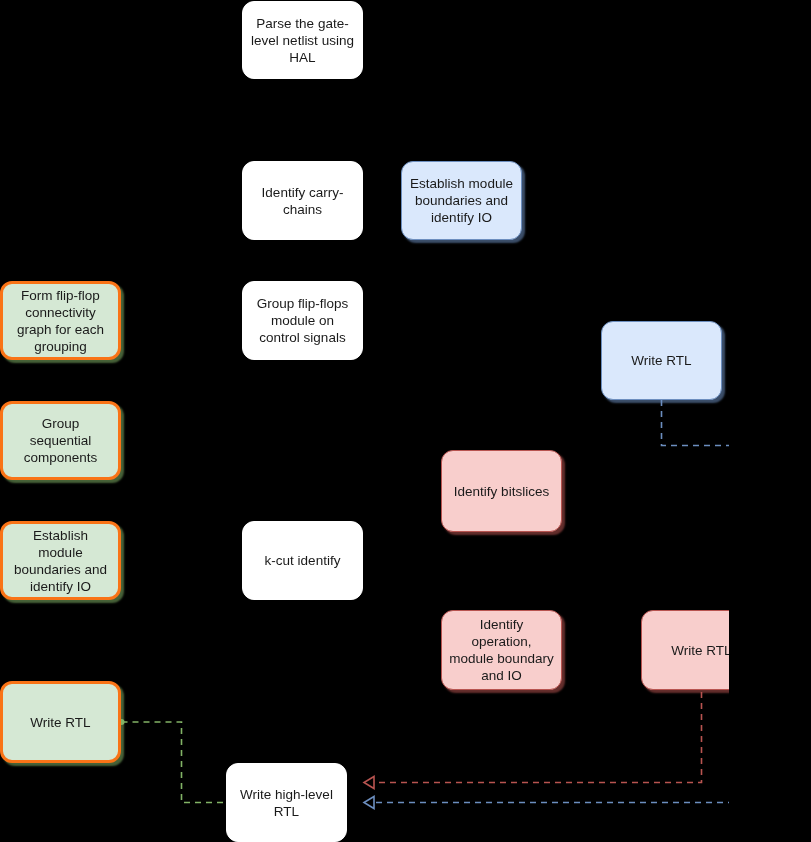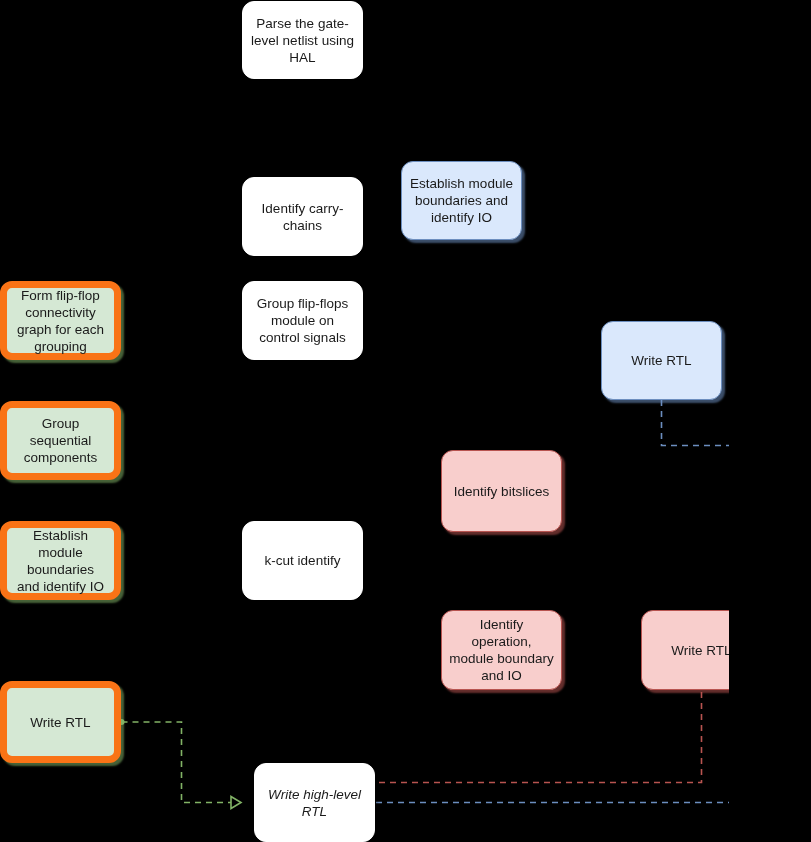--- a/index.html
+++ b/index.html
@@ -34,21 +34,21 @@
     border: 1px solid #ffffff;
     box-shadow: 3px 3px 2px rgba(0,0,0,0.25);
   }
   .node.blue {
     background: #dae8fc;
     border: 1px solid #6c8ebf;
     box-shadow: 3px 3px 2px rgba(108,142,191,0.55);
   }
   .node.green {
     background: #d5e8d4;
-    border: 7px solid #f97316;
+    border: 3px solid #f97316;
     box-shadow: 3px 3px 2px rgba(130,179,102,0.55);
   }
   .node.pink {
     background: #f8cecc;
     border: 1px solid #b85450;
     box-shadow: 3px 3px 2px rgba(184,84,80,0.55);
     margin-top: 9px;
   }
   #edges {
     position: absolute;
@@ -78,21 +78,21 @@
     </g>
 
     <g>
       <path d="M 661.5 400 L 661.5 445.5 L 799 445.5 L 799 802.5 L 374 802.5" fill="none" stroke="#6c8ebf" stroke-width="1.6" stroke-dasharray="6 5"></path>
       <path d="M 374 796.5 L 364 802.5 L 374 808.5 Z" fill="none" stroke="#6c8ebf" stroke-width="1.6"></path>
     </g>
   </svg>
 
   <div class="node white" style="left:242px;top:1px;width:121px;height:78px;">Parse the gate-level netlist using HAL</div>
 
-  <div class="node white" style="left:242px;top:177px;width:121px;height:79px;">Identify carry-chains</div>
+  <div class="node white" style="left:242px;top:161px;width:121px;height:79px;">Identify carry-chains</div>
 
   <div class="node blue" style="left:401px;top:161px;width:121px;height:79px;">Establish module boundaries and identify IO</div>
 
 
   <div class="node green" style="left:0px;top:281px;width:121px;height:79px;">Form flip-flop connectivity graph for each grouping</div>
 
   <div class="node white" style="left:242px;top:281px;width:121px;height:79px;">Group flip-flops module on control signals</div>
 
   <div class="node blue" style="left:601px;top:321px;width:121px;height:79px;">Write RTL</div>
 
@@ -103,15 +103,15 @@
   <div class="node green" style="left:0px;top:521px;width:121px;height:79px;">Establish module boundaries and identify IO</div>
 
   <div class="node white" style="left:242px;top:521px;width:121px;height:79px;">k-cut identify</div>
 
   <div class="node pink" style="left:441px;top:601px;width:121px;height:80px;">Identify operation, module boundary and IO</div>
 
   <div class="node pink" style="left:641px;top:601px;width:121px;height:80px;">Write RTL</div>
 
   <div class="node green" style="left:0px;top:681px;width:121px;height:82px;">Write RTL</div>
 
-  <div class="node white" style="left:254px;top:763px;width:121px;height:79px;font-style:italic;">Write high-level RTL</div>
+  <div class="node white" style="left:226px;top:763px;width:121px;height:79px;">Write high-level RTL</div>
 
 </div>
 
 </body></html>

